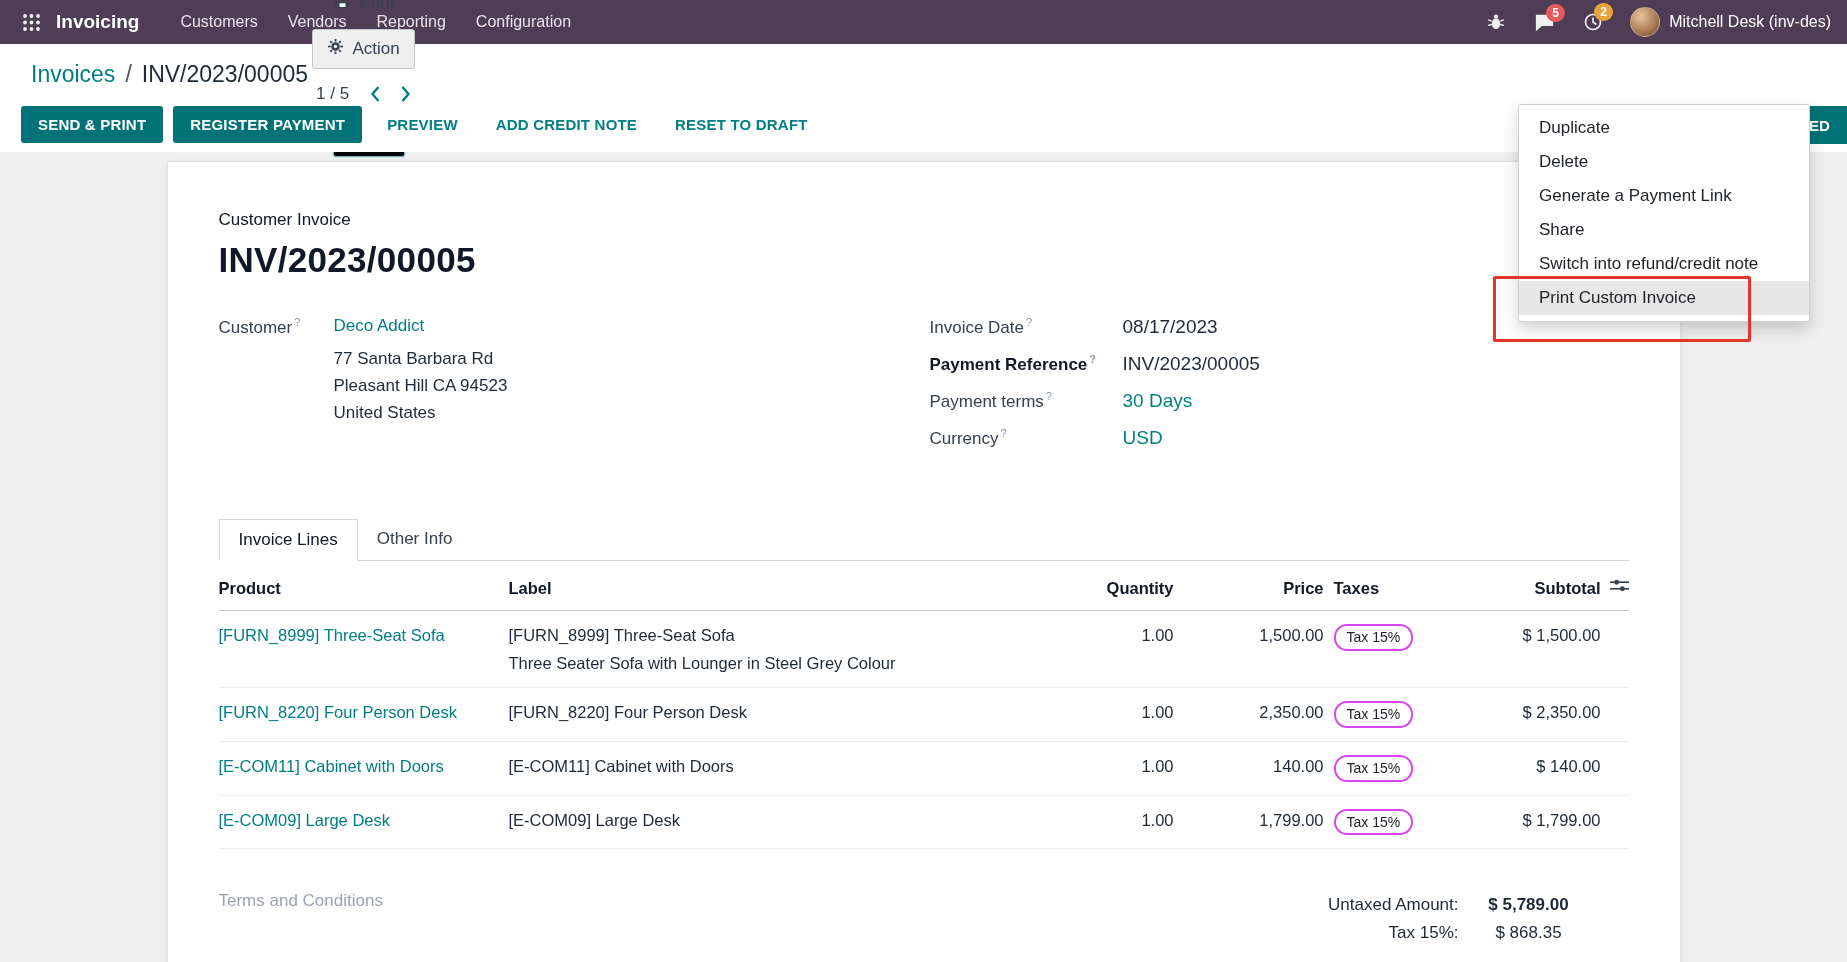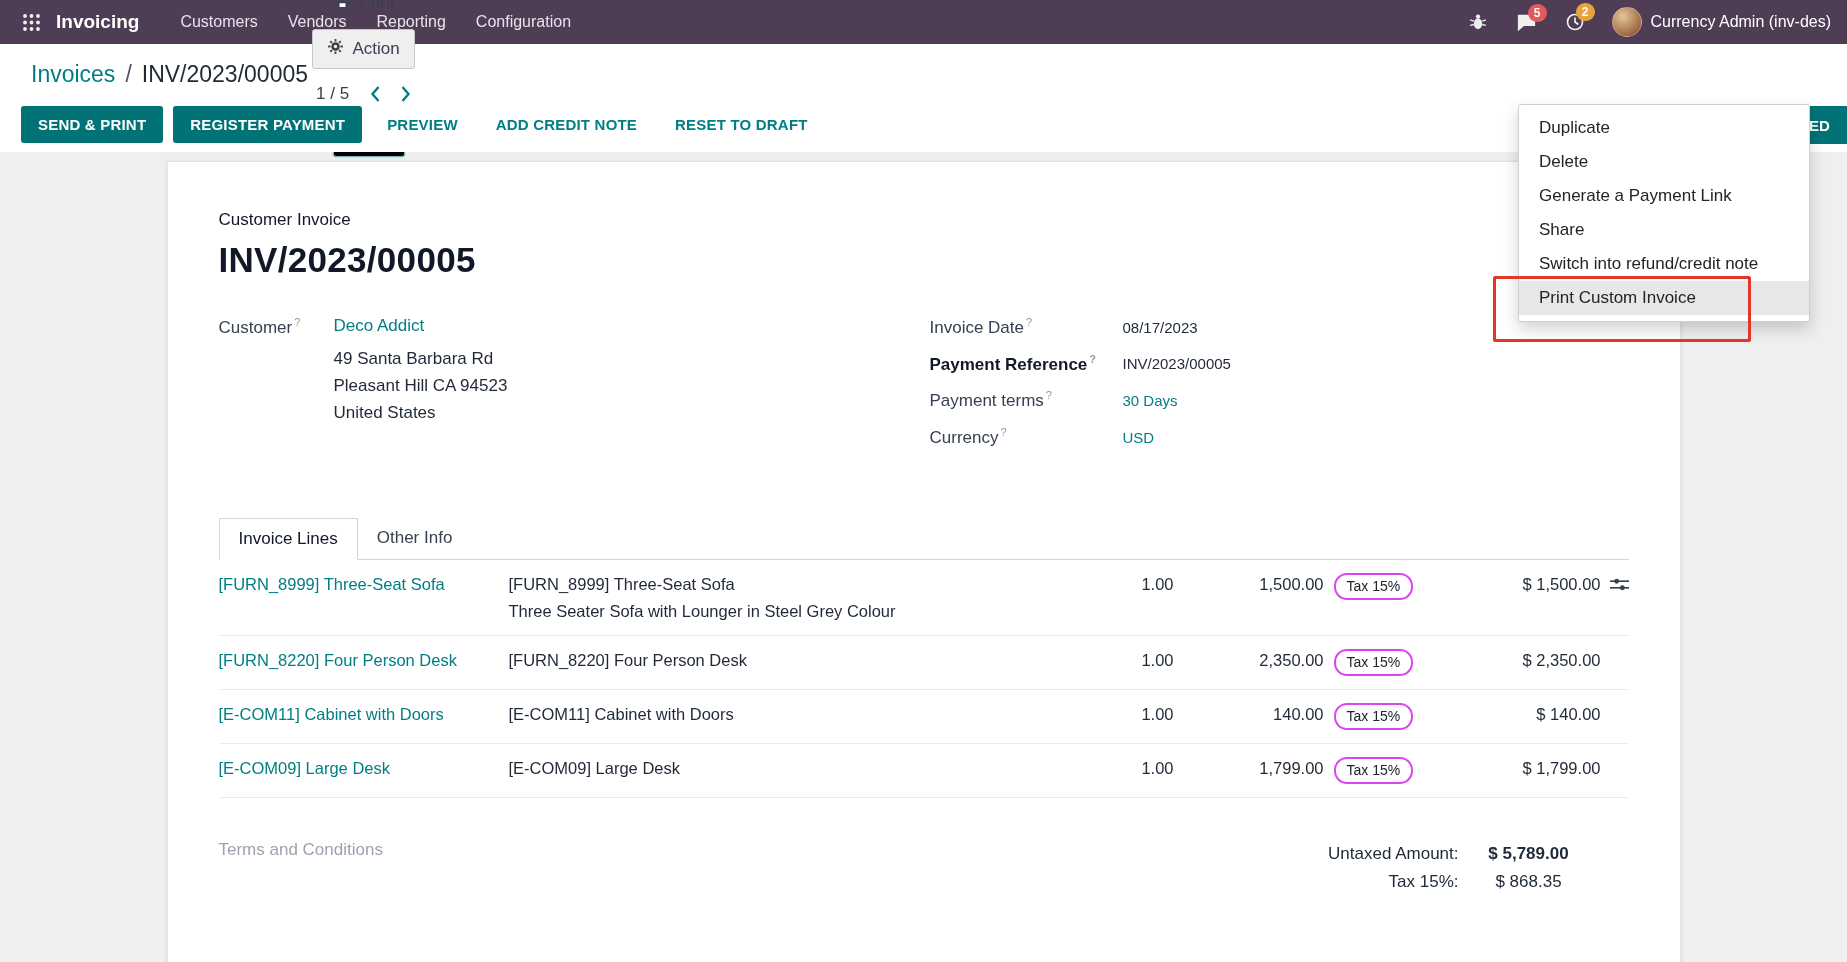--- a/index.html
+++ b/index.html
@@ -52,21 +52,21 @@
   .col-left { width:50%; display:flex; }
   .f-label { width:115px; font-size:17px; color:#374151; }
   sup.help { color:#8D99A5; font-size:11px; margin-left:2px; cursor:help; }
   .cust-name { color:#017E84; font-size:17px; cursor:pointer; display:inline-block; }
   .addr { font-size:17px; color:#1F2937; line-height:27px; }
   .addr-first { margin-top:9px; }
   .col-right { width:50%; padding-left:6px; }
   .frow { display:flex; margin-bottom:15px; align-items:baseline; }
   .frow .lab { width:193px; font-size:17px; color:#374151; flex:none; }
   .frow .lab.bold { font-weight:700; color:#111827; }
-  .frow .val { font-size:15px; color:#1F2937; }
+  .frow .val { font-size:19px; color:#1F2937; }
   .frow .val.link { color:#017E84; cursor:pointer; }
 
   
   .tabs { display:flex; margin-top:54px; border-bottom:1px solid #D5D5D5; }
   .tab { font-size:17px; color:#374151; padding:10px 19px; cursor:pointer; position:relative; top:1px; }
   .tab.active { background:#fff; border:1px solid #D5D5D5; border-bottom-color:#fff; color:#111827; }
 
   
   .lines { position:relative; }
   .lrow { display:grid; grid-template-columns:290px 560px 105px 150px 170px 107px; align-items:start; padding:13px 30px 13px 0; border-bottom:1px solid #ECECEC; font-size:16.5px; line-height:1.35; color:#1F2937; }
@@ -146,21 +146,21 @@
       </span>
       <span class="icon-btn">
         <svg width="20" height="20" viewBox="0 0 24 24" fill="none" stroke="#FFFFFF" stroke-width="2" opacity="0.92">
             <circle cx="12" cy="12" r="9"></circle>
             <path d="M12 6.5v5.5l4 3"></path>
           </svg>
         <span class="badge badge-orange">2</span>
       </span>
       <span class="user-menu">
         <span class="avatar"></span>
-        <span>Currency Admin (inv-des)</span>
+        <span>Mitchell Desk (inv-des)</span>
       </span>
     </div>
   </header>
 
   <div class="control-panel">
     <div class="breadcrumb">
       <span class="parent">Invoices</span>
       <span class="sep">/</span>
       <span class="current">INV/2023/00005</span>
     </div>
@@ -225,21 +225,21 @@
   <main class="page">
     <div class="sheet">
       <div class="doc-type">Customer Invoice</div>
       <h1 class="doc-title">INV/2023/00005</h1>
 
       <div class="fields">
         <div class="col-left">
           <span class="f-label"><span>Customer</span><sup class="help">?</sup></span>
           <div>
             <span class="cust-name">Deco Addict</span>
-            <div class="addr addr-first">49 Santa Barbara Rd</div>
+            <div class="addr addr-first">77 Santa Barbara Rd</div>
             <div class="addr">Pleasant Hill CA 94523</div>
             <div class="addr">United States</div>
           </div>
         </div>
         <div class="col-right">
           <div class="frow">
             <span class="lab"><span>Invoice Date</span><sup class="help">?</sup></span>
             <span class="val">08/17/2023</span>
           </div>
           <div class="frow">
@@ -256,20 +256,28 @@
           </div>
         </div>
       </div>
 
       <div class="tabs">
         <div class="tab active">Invoice Lines</div>
         <div class="tab">Other Info</div>
       </div>
 
       <div class="lines">
+        <div class="lrow head">
+          <div>Product</div>
+          <div>Label</div>
+          <div class="c-qty">Quantity</div>
+          <div class="c-price">Price</div>
+          <div class="c-tax">Taxes</div>
+          <div class="c-sub">Subtotal</div>
+        </div>
         <span class="opt-icon">
           <svg width="19" height="17" viewBox="0 0 20 17">
               <g stroke="#374151" stroke-width="1.7" fill="none">
                 <line x1="0" y1="5" x2="20" y2="5"></line>
                 <line x1="0" y1="12" x2="20" y2="12"></line>
               </g>
               <circle cx="7" cy="5" r="2.6" fill="#374151"></circle>
               <circle cx="13" cy="12" r="2.6" fill="#374151"></circle>
             </svg>
         </span>

